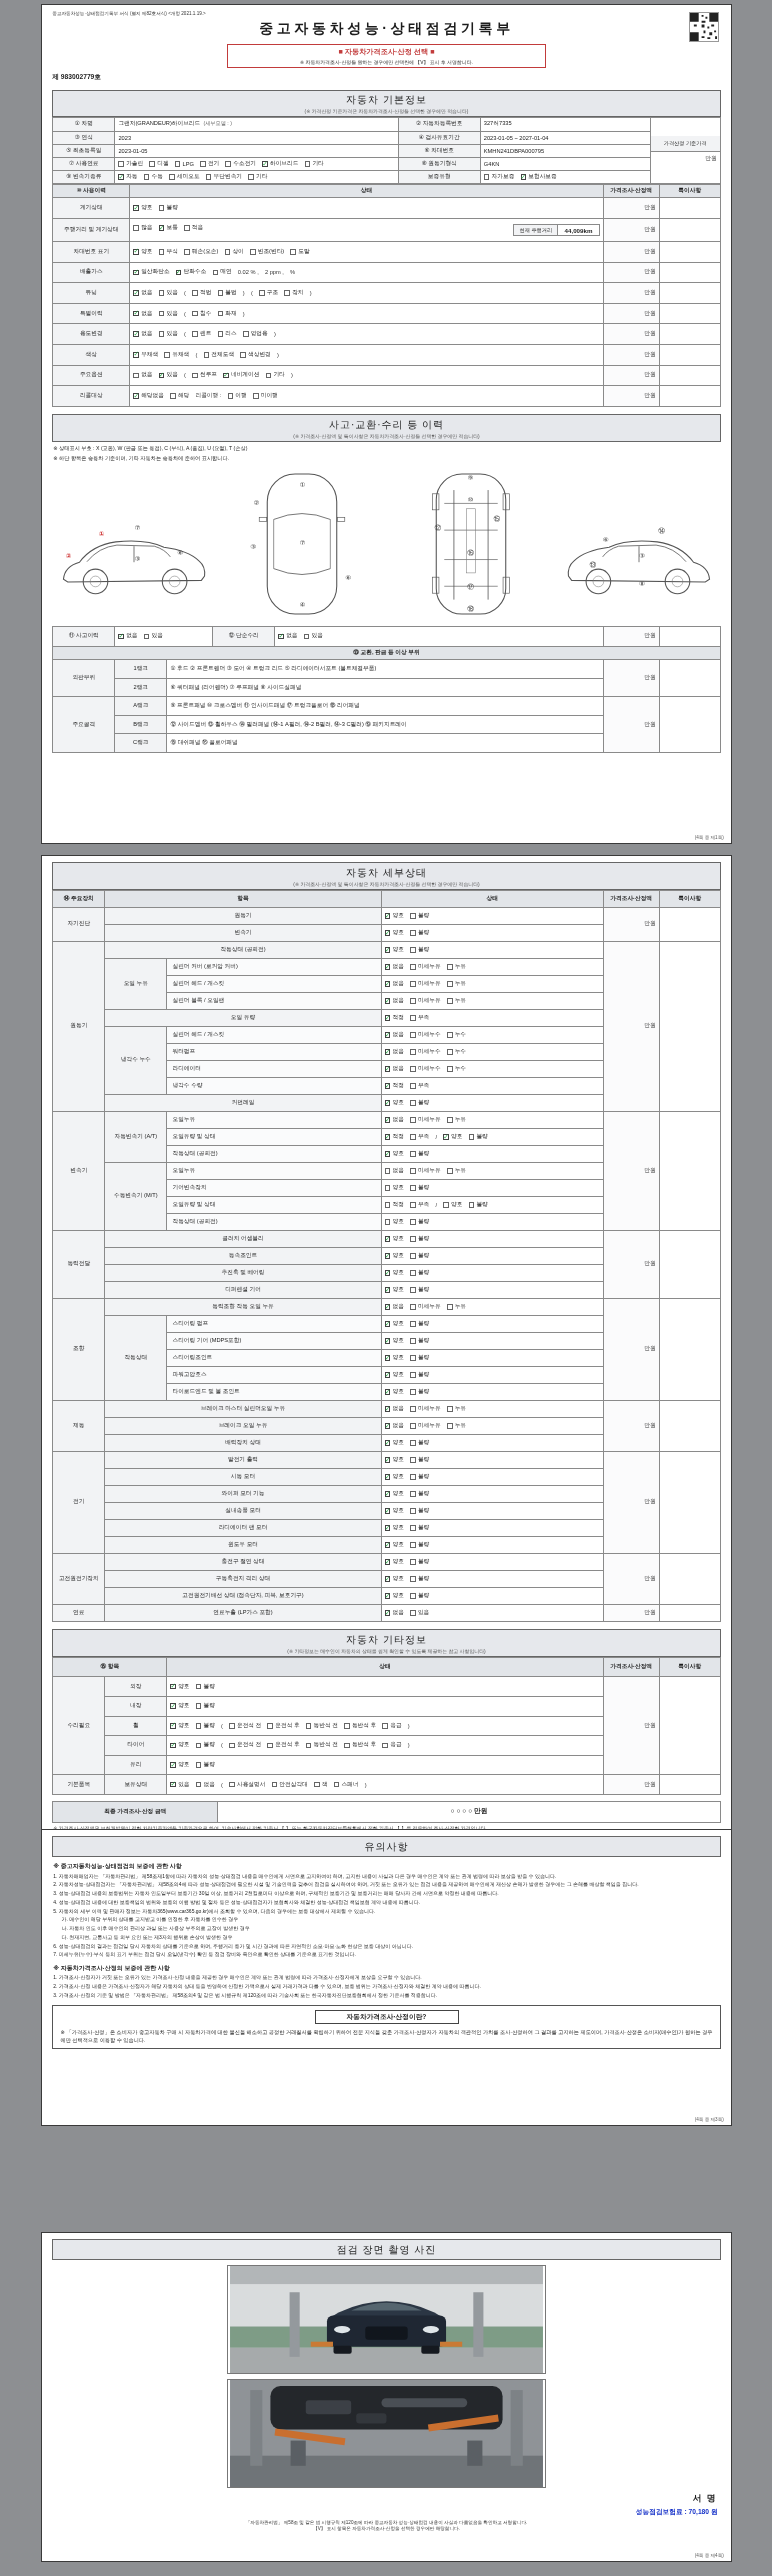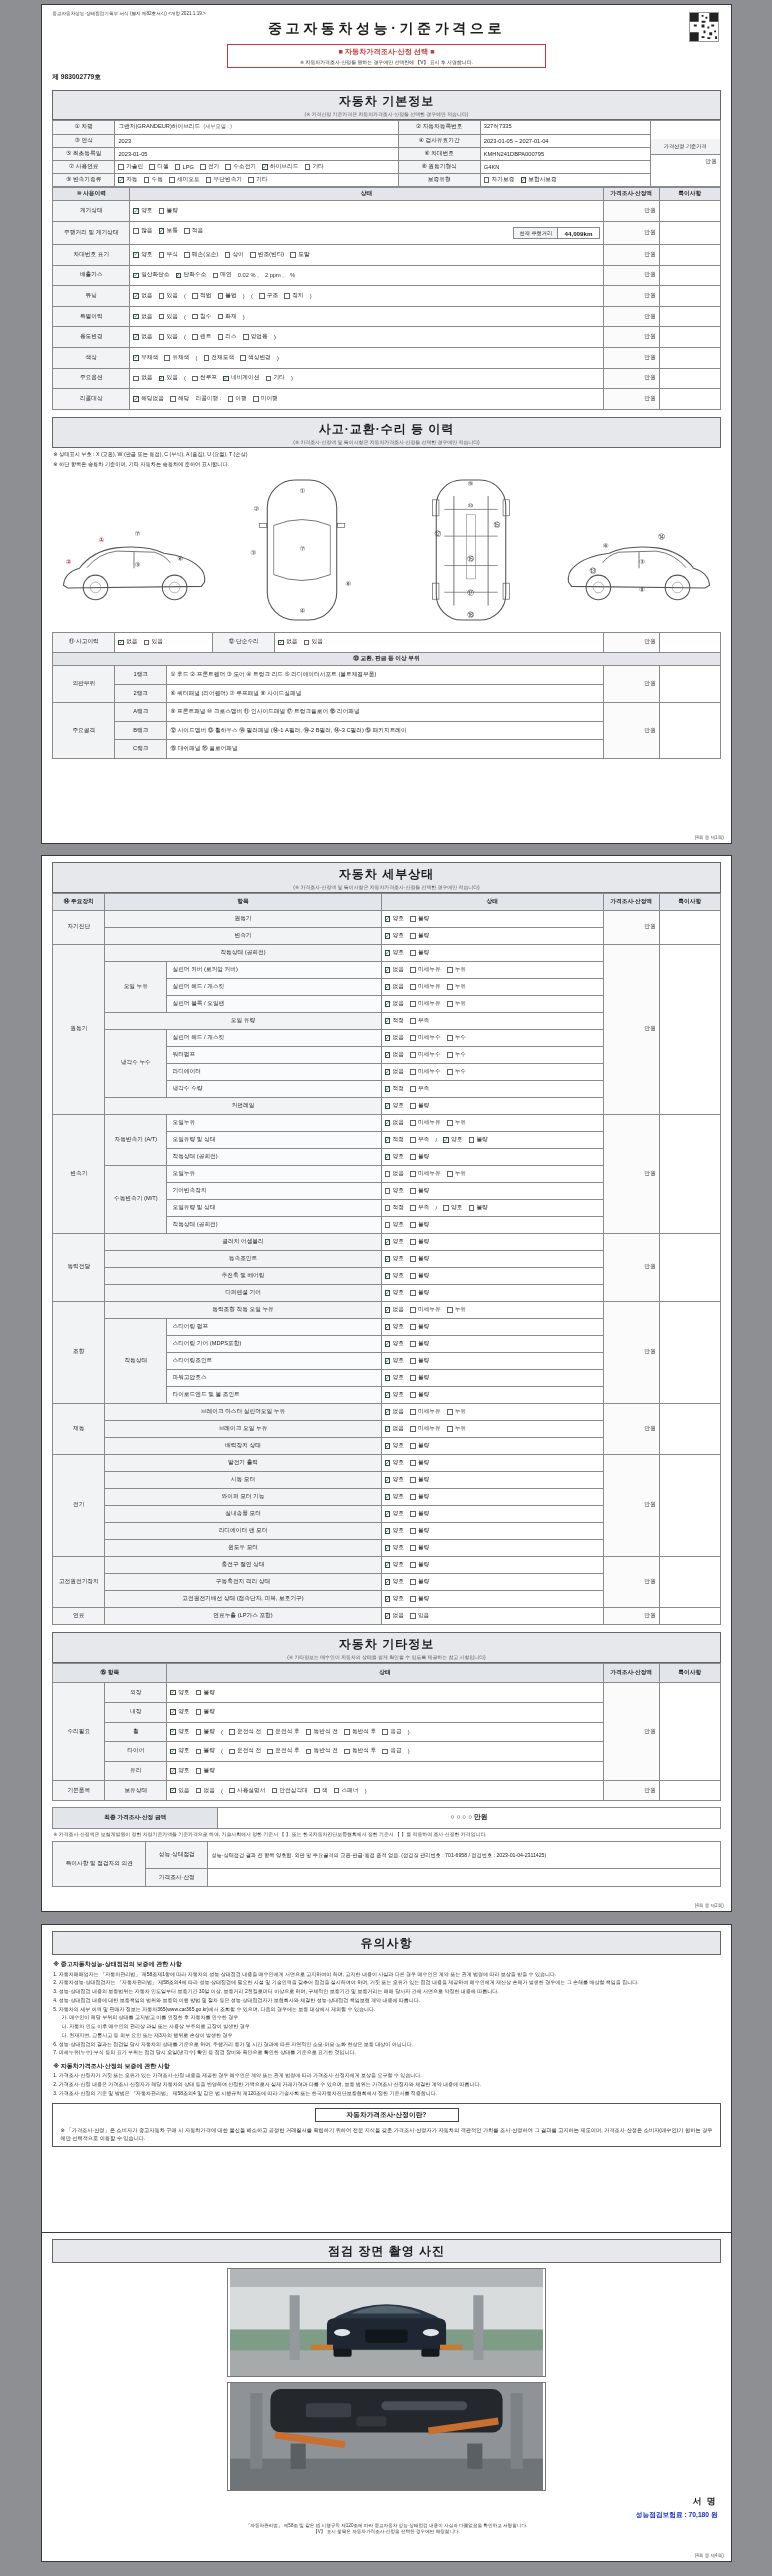--- a/index.html
+++ b/index.html
@@ -1,31 +1,31 @@
 <!DOCTYPE html>
 <html style="font-size:8.2px"><head>
 <meta charset="utf-8">
 <style>
 *{margin:0;padding:0;box-sizing:border-box}
 html,body{width:773px;height:2576px}
 body{background:#8d8f92;font-family:"Liberation Sans","DejaVu Sans",sans-serif;color:#1c1c1c;position:relative;font-size:5.7px}
 .sheet{position:absolute;left:41px;width:691px;background:#fff;border:0.5px solid #3a3a3a;padding:6.2px 10.3px;overflow:hidden}
 #sheet1{top:4.1px;height:840px}
 #sheet2{top:855px;height:1057px}
-#sheet3{top:1924px;height:345px}
+#sheet3{top:1829px;height:297px}
 #sheet4{top:2232px;height:330px}
 .topnote{font-size:4.6px;color:#333;margin-bottom:4.1px}
 .doctitle{text-align:center;font-size:14px;font-weight:bold;letter-spacing:3.6px;margin:1px 0 5.2px}
 .selbox{width:319px;margin:0 auto 5.2px;border:1px solid #c23b3b;padding:2.6px 4.1px;text-align:center}
 .selbox .l1{color:#c23b3b;font-weight:bold;font-size:7.2px}
 .selbox .l2{font-size:4.9px;color:#222;margin-top:1.5px}
 .docno{font-size:6.7px;font-weight:bold;margin:1px 0 4.1px}
 .qr{position:absolute;top:7.2px;right:12.4px;border:0.5px solid #999}
 .bar{background:#e6e8ec;border:0.5px solid #666;text-align:center;padding:2.6px 0 2.1px;margin-top:7.2px}
-.bar .t{font-size:12px;font-weight:bold;letter-spacing:1px}
+.bar .t{font-size:10px;font-weight:normal;letter-spacing:1px}
 .bar .sub{display:block;font-size:4.9px;color:#555;margin-top:1px;font-weight:normal}
 table{width:100%;border-collapse:collapse;table-layout:fixed}
 td{border:0.5px solid #8a8a8a;padding:2.1px 3.1px;font-size:5.7px;vertical-align:middle;word-break:keep-all}
 .lb{background:#f2f3f5;text-align:center}
 .lb2{background:#fafbfc;text-align:left;padding-left:5.2px}
 .hd{background:#e2e5e9;text-align:center;font-weight:bold}
 .pr{text-align:right;color:#333;background:#fbfbfc}
 .no{background:#fff}
 .st{background:#fff}
 .dtab td{height:17px}
@@ -63,21 +63,21 @@
 </style>
 </head>
 <body>
 
 <div class="sheet" id="sheet1">
   <div class="topnote">중고자동차성능·상태점검기록부 서식 (별지 제82호서식) &lt;개정 2021.1.19.&gt;</div>
   <svg class="qr" width="30" height="30" viewBox="0 0 29 29">
     <rect width="29" height="29" fill="#fff"></rect>
     <path fill="#222" d="M0 0h9v9H0zM2 2h5v5H2zM20 0h9v9h-9zM22 2h5v5h-5zM0 20h9v9H0zM2 22h5v5H2zM12 2h2v2h-2zM16 4h2v2h-2zM12 8h4v2h-4zM22 12h3v2h-3zM12 12h3v3h-3zM18 14h2v2h-2zM4 12h3v2H4zM14 18h2v3h-2zM20 20h3v3h-3zM25 18h2v2h-2zM12 24h3v2h-3zM18 25h3v2h-3zM26 24h2v3h-2z"></path>
   </svg>
-  <div class="doctitle">중고자동차성능·기준가격으로</div>
+  <div class="doctitle">중고자동차성능·상태점검기록부</div>
   <div class="selbox">
     <div class="l1">■ 자동차가격조사·산정 선택 ■</div>
     <div class="l2">※ 자동차가격조사·산정을 원하는 경우에만 선택란에 【V】 표시 후 서명합니다.</div>
   </div>
   <div class="docno">제 983002779호</div>
 
   <div class="bar">
     <span class="t">자동차 기본정보</span>
     <span class="sub">(※ 가격산정 기준가격은 자동차가격조사·산정을 선택한 경우에만 적습니다)</span>
   </div>

